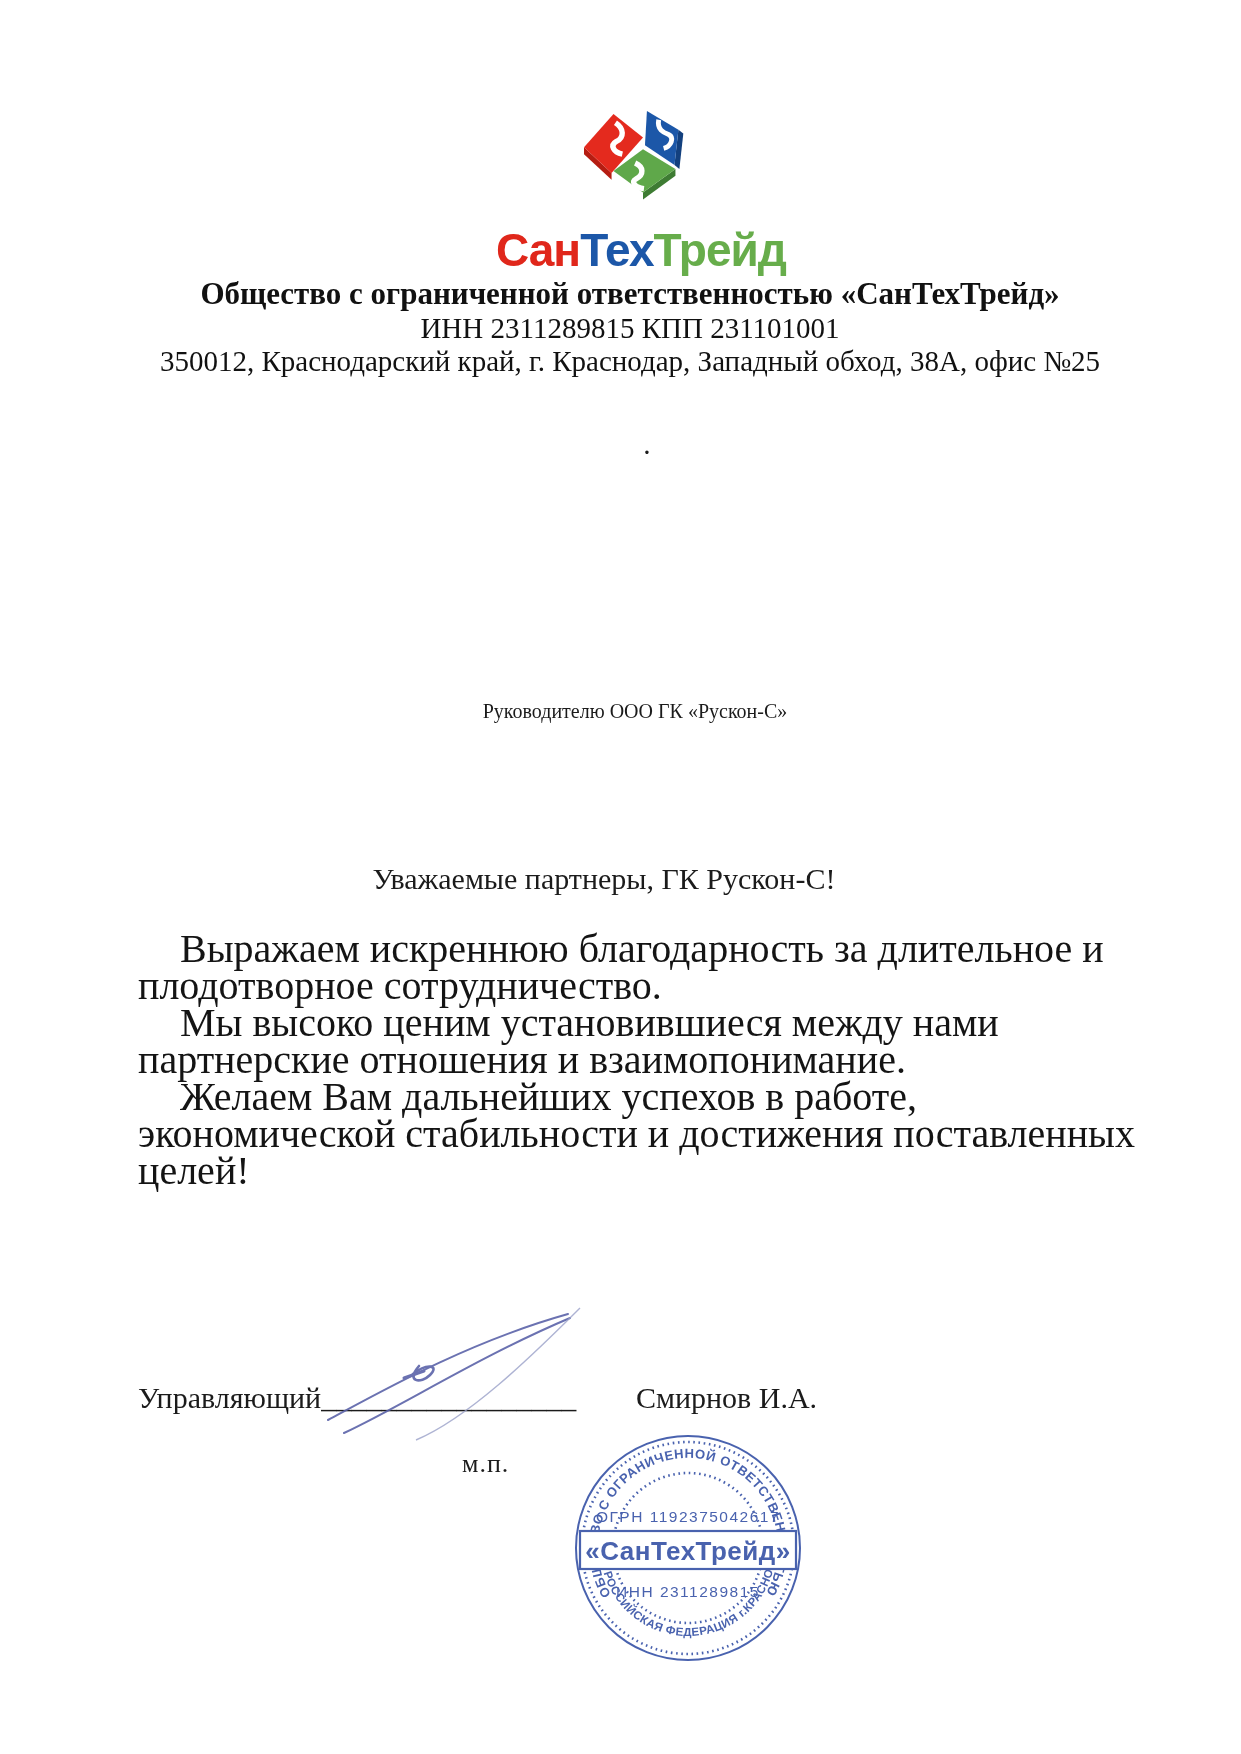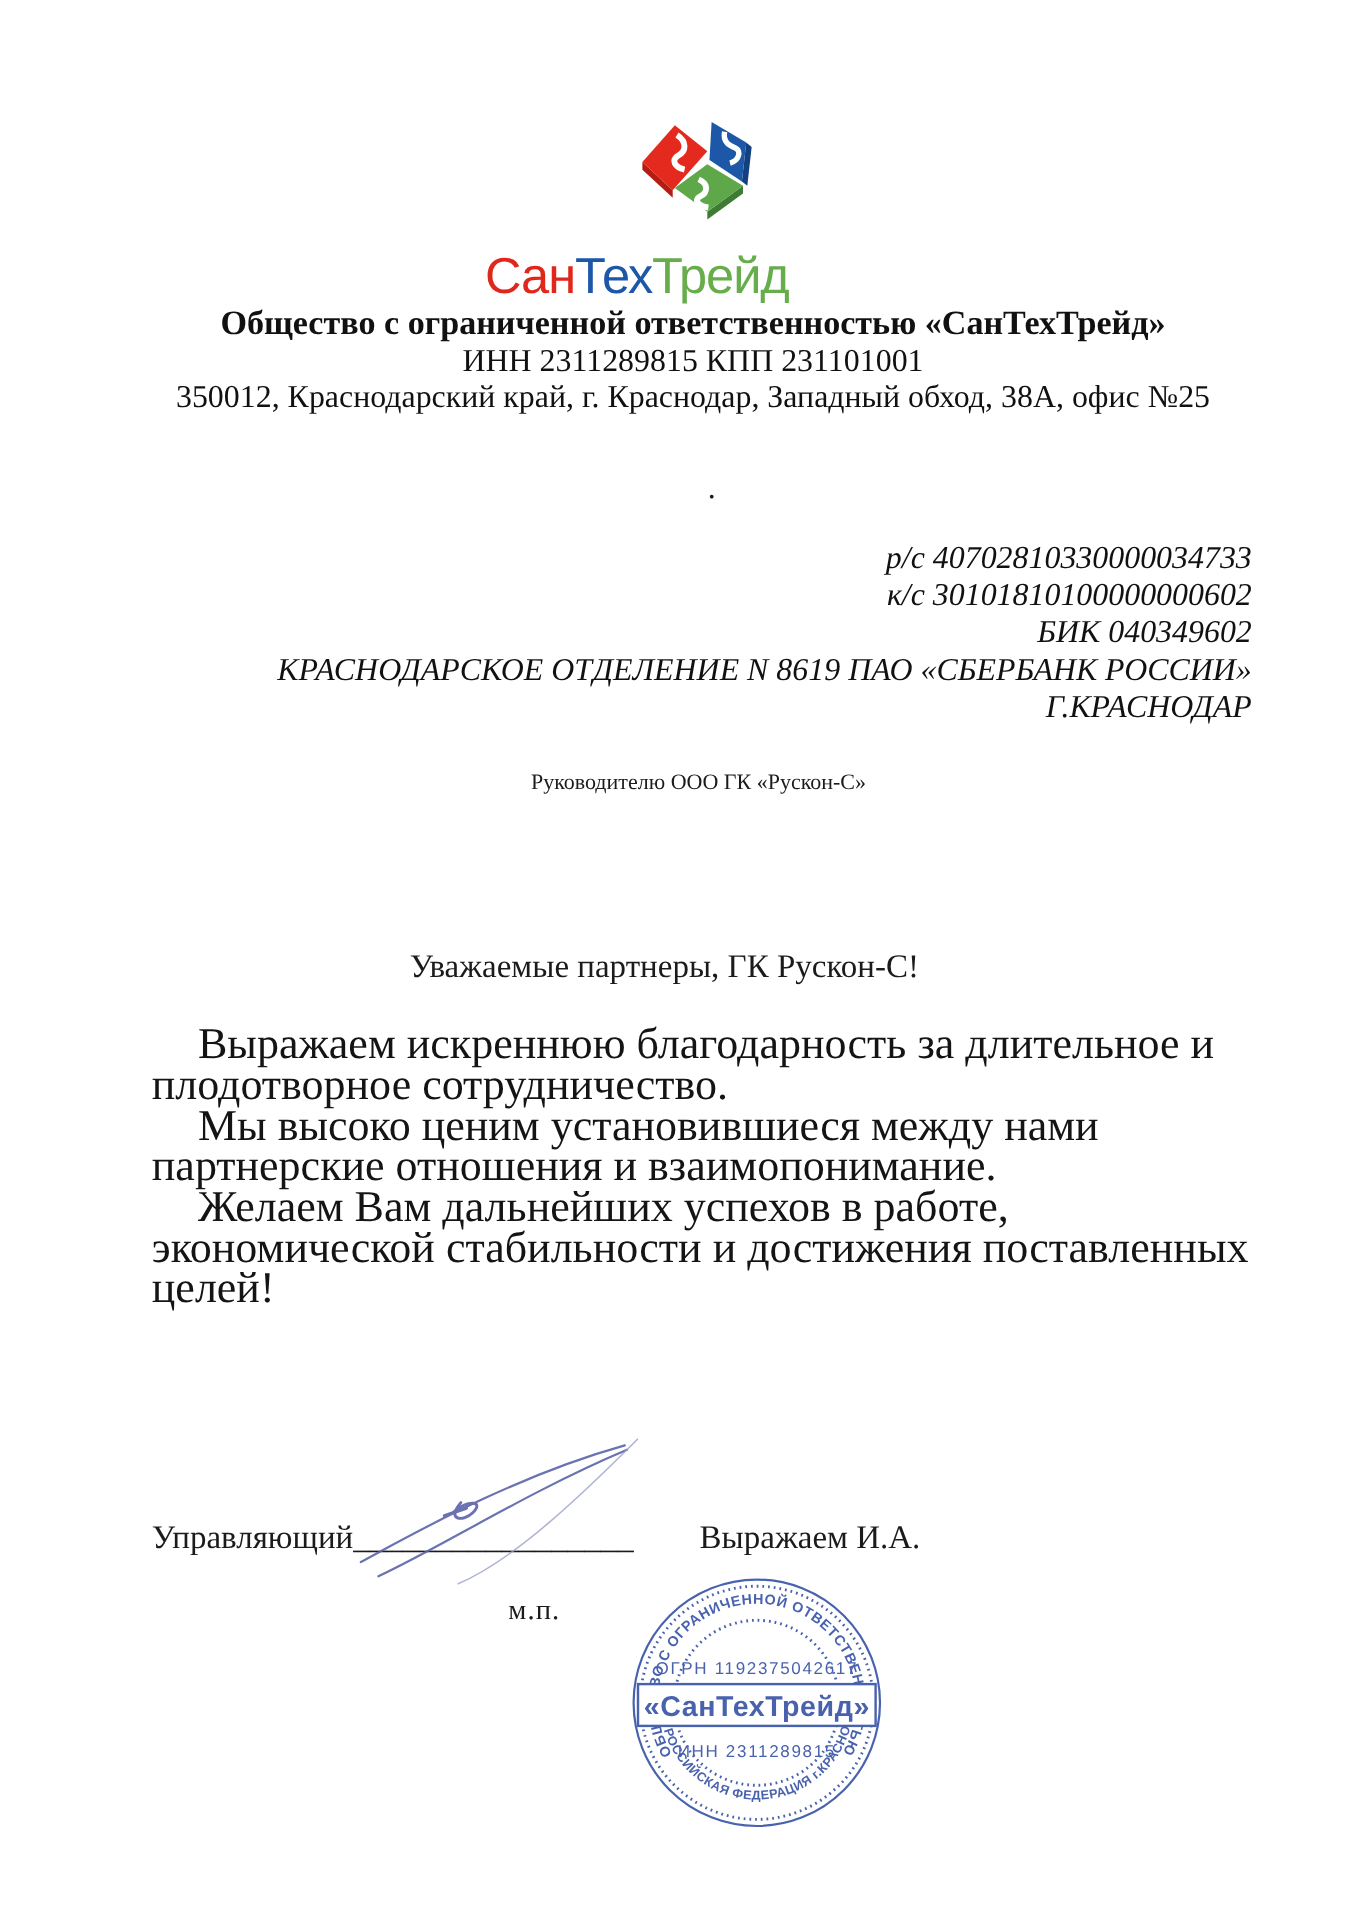--- a/index.html
+++ b/index.html
@@ -9,23 +9,23 @@
     margin:0 auto;
     background:#ffffff;
     font-family:"Liberation Serif", serif;
     color:#1b1b1b;
     overflow:hidden;
   }
   
   .logo-cube{position:absolute;left:577px;top:108px;width:132px;height:118px;}
   .logo-word{
     position:absolute;left:441px;top:226px;width:400px;height:52px;
-    text-align:left;
+    text-align:center;
     font-family:"Liberation Sans", sans-serif;
-    font-weight:normal;font-size:46px;line-height:48px;letter-spacing:-1px;
+    font-weight:bold;font-size:46px;line-height:48px;letter-spacing:-1px;
     white-space:nowrap;
   }
   .lw-san{color:#e0271b;}
   .lw-teh{color:#1c57a8;}
   .lw-trade{color:#67ad4b;}
   
   .hdr{
     position:absolute;left:70px;top:276px;width:1120px;
     text-align:center;font-size:29px;line-height:33px;
     color:#111;
@@ -85,40 +85,33 @@
 
   <div class="logo-word"><span class="lw-san">Сан</span><span class="lw-teh">Тех</span><span class="lw-trade">Трейд</span></div>
 
   <div class="hdr">
     <div class="company">Общество с ограниченной ответственностью «СанТехТрейд»</div>
     <div>ИНН 2311289815 КПП 231101001</div>
     <div>350012, Краснодарский край, г. Краснодар, Западный обход, 38А, офис №25</div>
   </div>
   <div class="stray-dot">.</div>
 
-  <div class="bank">
-    <div>р/с 40702810330000034733</div>
-    <div>к/с 30101810100000000602</div>
-    <div>БИК 040349602</div>
-    <div>КРАСНОДАРСКОЕ ОТДЕЛЕНИЕ N 8619 ПАО «СБЕРБАНК РОССИИ»</div>
-    <div>Г.КРАСНОДАР</div>
-  </div>
 
   <div class="addressee">Руководителю ООО ГК «Рускон-С»</div>
 
   <div class="greeting">Уважаемые партнеры, ГК Рускон-С!</div>
 
   <div class="body-text">
     <p>Выражаем искреннюю благодарность за длительное и плодотворное сотрудничество.</p>
     <p>Мы высоко ценим установившиеся между нами партнерские отношения и взаимопонимание.</p>
     <p>Желаем Вам дальнейших успехов в работе, экономической стабильности и достижения поставленных целей!</p>
   </div>
 
   <div class="sig-role"><span>Управляющий</span><span>_________________</span></div>
-  <div class="sig-name">Выражаем И.А.</div>
+  <div class="sig-name">Смирнов И.А.</div>
   <div class="sig-seal">м.п.</div>
 
   <svg class="sig-scrawl" viewBox="0 0 284 142" aria-hidden="true">
     <g fill="none" stroke="#5b63a9" stroke-width="2" stroke-linecap="round" opacity="0.9">
       <path d="M10,120 C62,92 150,42 250,14"></path>
       <path d="M26,133 C84,106 162,56 252,18"></path>
       <path d="M95,74 c14,-11 27,-9 17,1 c-9,9 -25,7 -11,-9" stroke-width="2.6"></path>
       <path d="M86,78 l20,-7" stroke-width="3"></path>
     </g>
     <path d="M98,140 C150,118 212,58 262,8" fill="none" stroke="#9aa0c8" stroke-width="1.4" opacity="0.8"></path>

